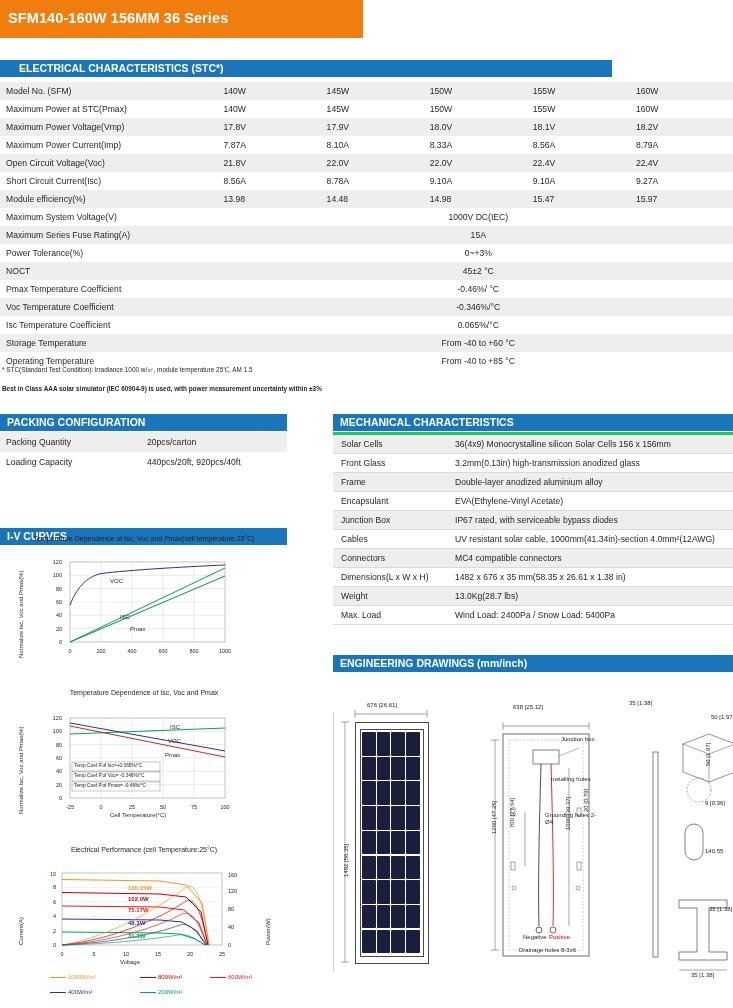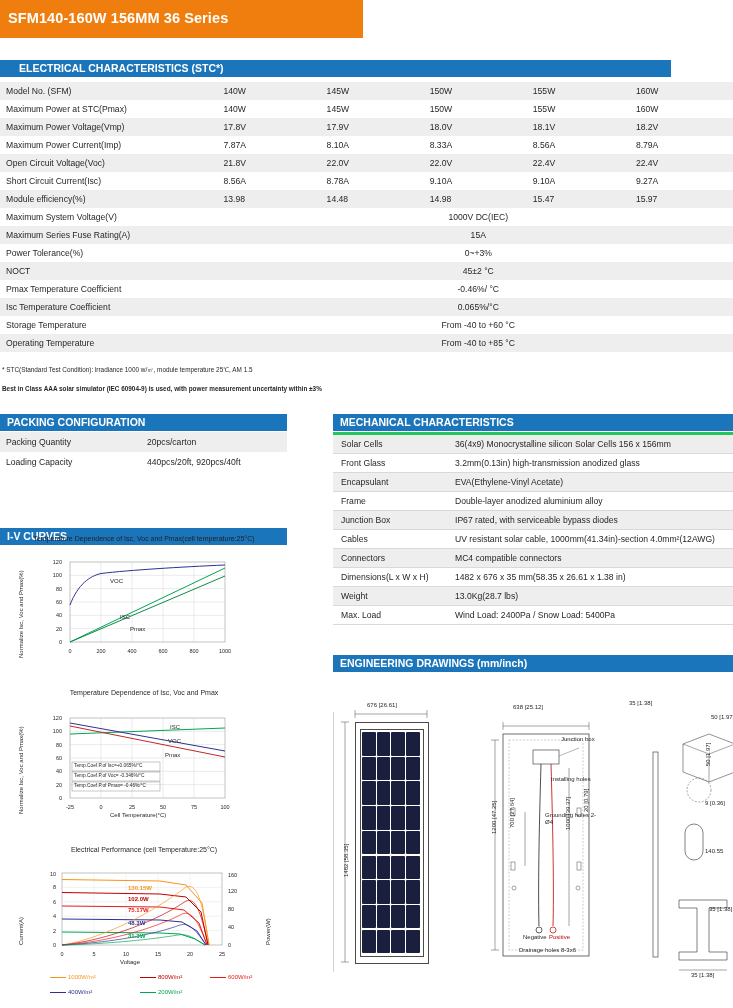--- a/index.html
+++ b/index.html
@@ -211,21 +211,21 @@
   }
 </style>
 </head>
 <body>
 
 <div class="page">
 
   <div class="header-bar"></div>
   <div class="header-title">SFM140-160W 156MM 36 Series</div>
 
-  <div class="bluebar" style="left:0; top:60px; width:671px;padding-left:19px;">ELECTRICAL CHARACTERISTICS (STC*)</div>
+  <div class="bluebar" style="left:0; top:60px; width:612px;padding-left:19px;">ELECTRICAL CHARACTERISTICS (STC*)</div>
 
   <table class="etable">
     <tbody id="etable-body">
         <tr>
           <td class="lbl">Model No. (SFM)</td>
           <td class="v">140W</td>
           <td class="v">145W</td>
           <td class="v">150W</td>
           <td class="v">155W</td>
           <td class="v">160W</td>
@@ -290,20 +290,24 @@
           <td class="lbl">Power Tolerance(%)</td>
           <td class="span" colspan="5">0~+3%</td>
         </tr>
         <tr>
           <td class="lbl">NOCT</td>
           <td class="span" colspan="5">45±2 °C</td>
         </tr>
         <tr>
           <td class="lbl">Pmax Temperature Coefficient</td>
           <td class="span" colspan="5">-0.46%/ °C</td>
+        </tr>
+        <tr>
+          <td class="lbl">Voc Temperature Coefficient</td>
+          <td class="span" colspan="5">-0.346%/°C</td>
         </tr>
         <tr>
           <td class="lbl">Isc Temperature Coefficient</td>
           <td class="span" colspan="5">0.065%/°C</td>
         </tr>
         <tr>
           <td class="lbl">Storage Temperature</td>
           <td class="span" colspan="5">From -40 to +60 °C</td>
         </tr>
         <tr>
@@ -513,26 +517,26 @@
     <tbody id="mtable-body">
         <tr>
           <td class="lbl">Solar Cells</td>
           <td>36(4x9) Monocrystalline silicon Solar Cells 156 x 156mm</td>
         </tr>
         <tr>
           <td class="lbl">Front Glass</td>
           <td>3.2mm(0.13in) high-transmission anodized glass</td>
         </tr>
         <tr>
+          <td class="lbl">Frame</td>
+          <td>Double-layer anodized aluminium alloy</td>
+        </tr>
+        <tr>
           <td class="lbl">Encapsulant</td>
           <td>EVA(Ethylene-Vinyl Acetate)</td>
-        </tr>
-        <tr>
-          <td class="lbl">Frame</td>
-          <td>Double-layer anodized aluminium alloy</td>
         </tr>
         <tr>
           <td class="lbl">Junction Box</td>
           <td>IP67 rated, with serviceable bypass diodes</td>
         </tr>
         <tr>
           <td class="lbl">Cables</td>
           <td>UV resistant solar cable, 1000mm(41.34in)-section 4.0mm²(12AWG)</td>
         </tr>
         <tr>

